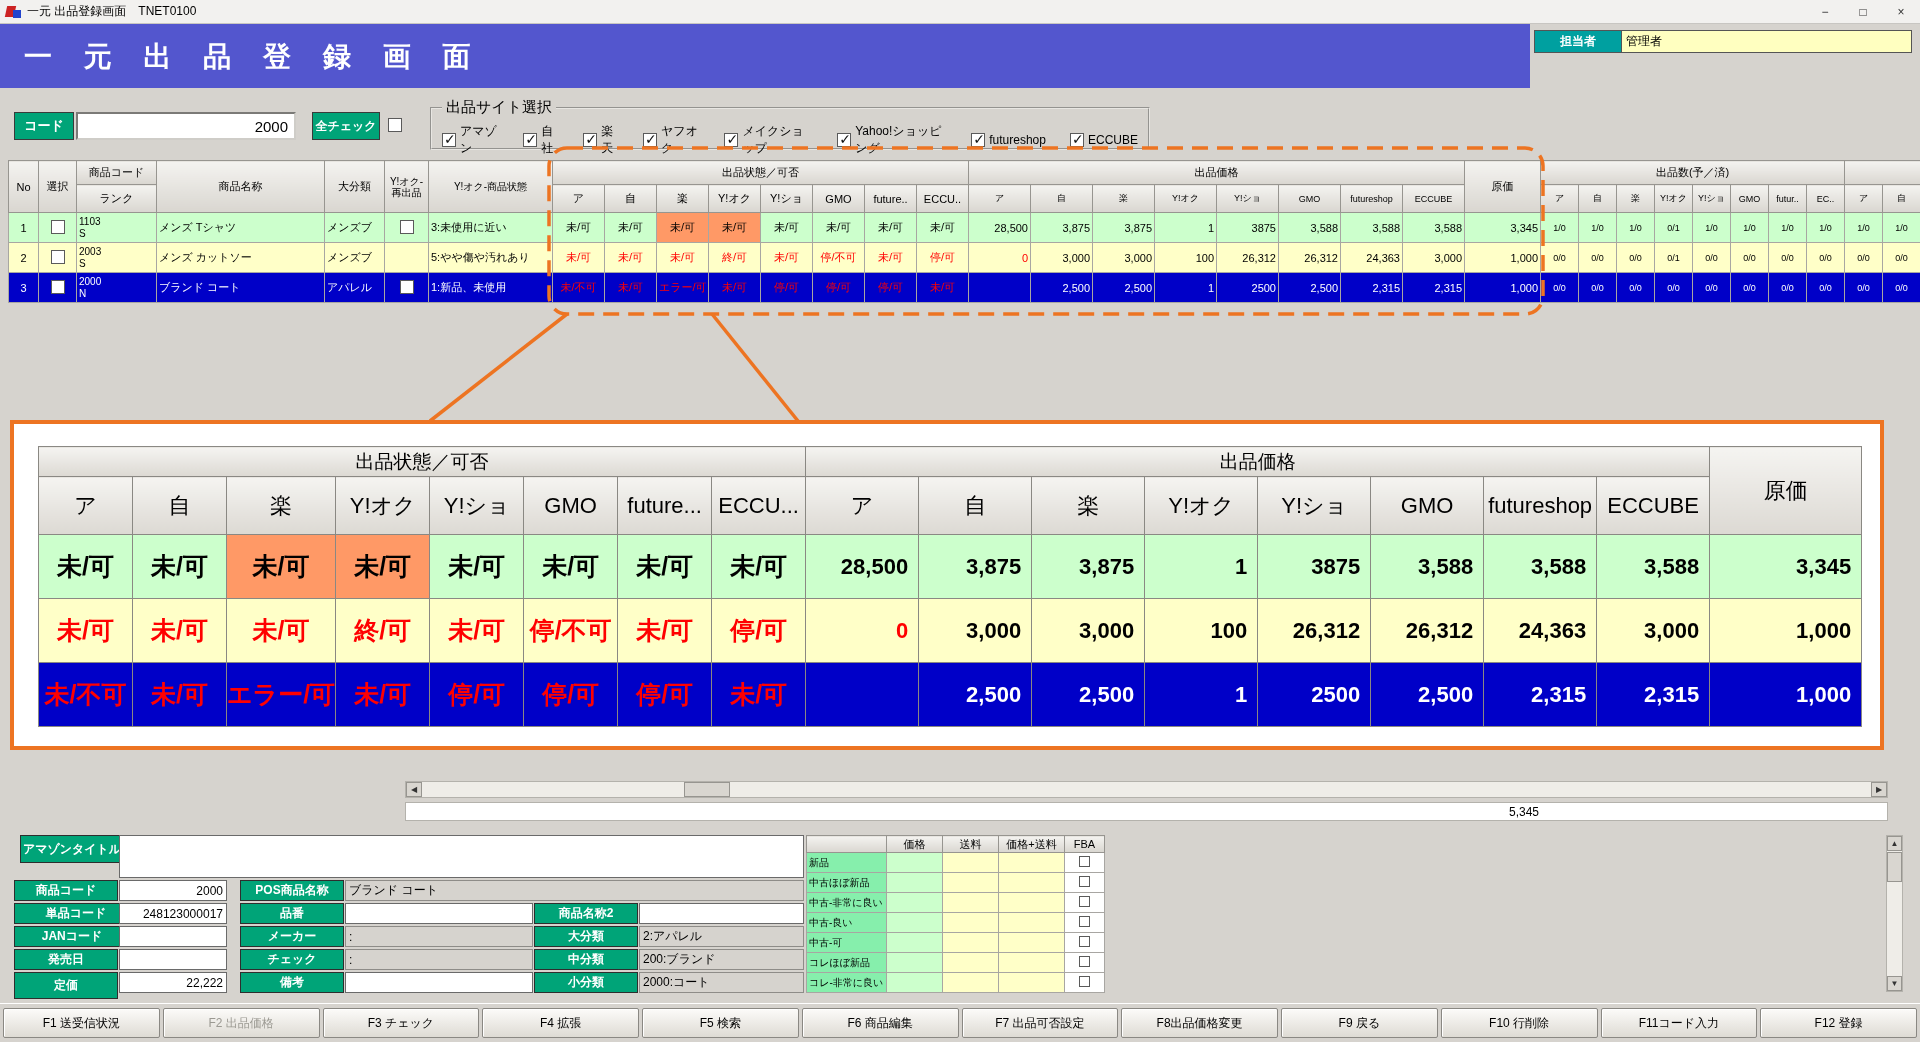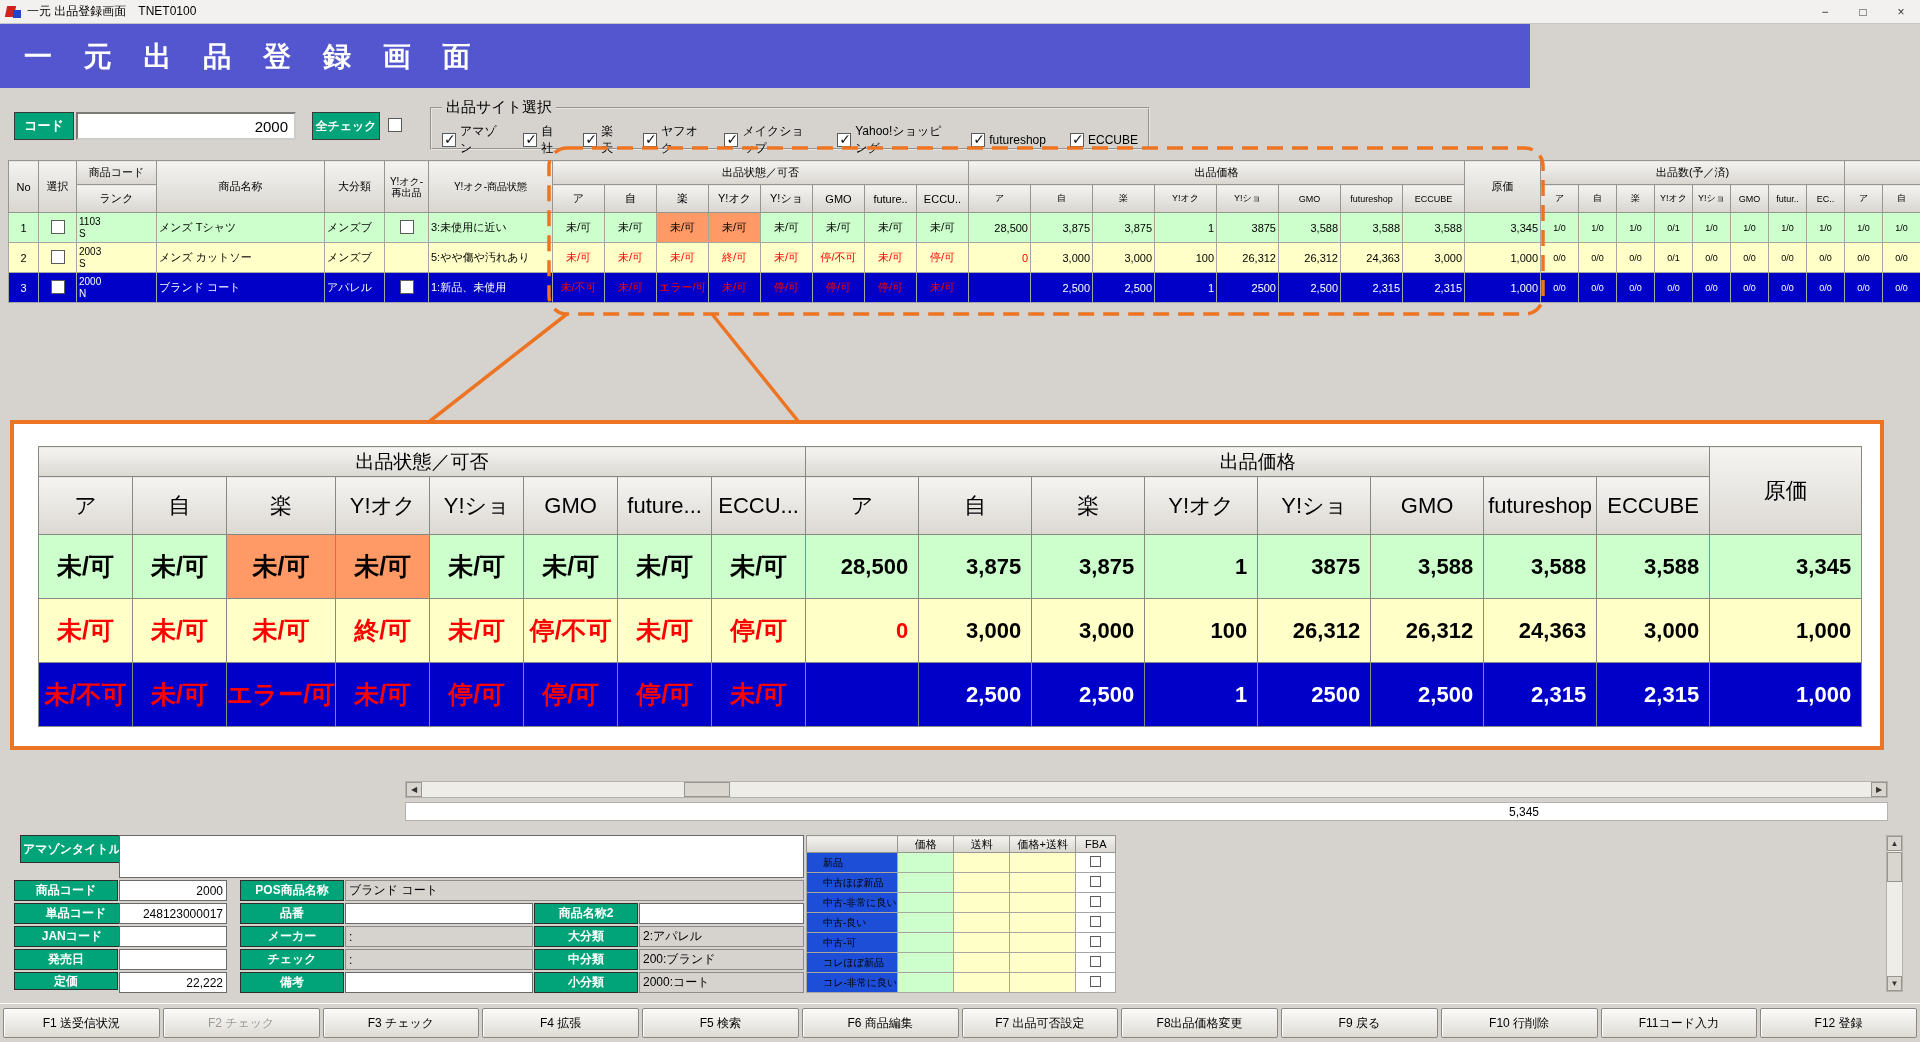--- a/index.html
+++ b/index.html
@@ -69,21 +69,21 @@
 .total-val{position:absolute;right:348px;top:2px;font-size:12px}
 
 .df-label{position:absolute;background:#00a478;color:#fff;font-size:12px;font-weight:bold;display:flex;align-items:center;justify-content:center;border:1px solid #2e2e2e;overflow:hidden;white-space:nowrap}
 .df-input{position:absolute;background:#fff;border:1px solid #6a6a6a;font-size:12px;padding:0 3px;font-family:inherit}
 .df-input.r{text-align:right}
 .df-static{position:absolute;background:#d6d3ce;border:1px solid #8e8c88;font-size:12px;display:flex;align-items:center;padding:0 3px;overflow:hidden;white-space:nowrap}
 
 .cond{position:absolute;left:806px;top:835px;border-collapse:collapse;table-layout:fixed;background:#fff}
 .cond th{background:linear-gradient(#f4f3f0,#d9d6d0);border:1px solid #979590;font-size:11px;font-weight:normal;height:17px;overflow:hidden;white-space:nowrap}
 .cond td{border:1px solid #a8a6a2;height:20px;font-size:10px;overflow:hidden;white-space:nowrap}
-.cond td.cl{background:#1d4ed8;padding-left:16px}
+.cond td.cl{background:#86efac;padding-left:2px}
 .cond td.cp{background:#ccffcc}
 .cond td.cs{background:#ffffc8}
 .cond td.cf{background:#fff;text-align:center;vertical-align:middle}
 .vscroll{position:absolute;left:1886px;top:835px;width:17px;height:157px;background:#efede8;border:1px solid #b4b2ac}
 .vscroll .up{left:0;top:0;width:15px}
 .vscroll .dn{left:0;bottom:0;width:15px}
 .vthumb{position:absolute;left:0;top:16px;width:15px;height:30px;background:#d9d6d0;border:1px solid #979590}
 
 .fkeys{position:absolute;left:0;top:1003px;width:1920px;height:39px;display:flex;gap:3px;padding:4px 3px;background:#d6d3ce;border-top:1px solid #fff}
 .fkey{flex:1;font-size:12px;background:linear-gradient(#fcfbf9,#dedbd4);border:1px solid #8a8883;border-radius:2px;box-shadow:inset 1px 1px 0 #fff;font-family:inherit;color:#000;white-space:nowrap;overflow:hidden}
@@ -102,20 +102,24 @@
     <span class="wbtn">−</span>
     <span class="wbtn">□</span>
     <span class="wbtn">×</span>
   </span>
 </div>
 
 <div class="bluebar">
   <span class="bluebar-title">一 元 出 品 登 録 画 面</span>
 </div>
 <div class="store-box">
+  <div class="info-row">
+    <span class="info-label">担当者</span>
+    <span class="info-value">管理者</span>
+  </div>
 </div>
 
 <div class="toolbar">
   <span class="teal-btn code-label">コード</span>
   <input class="code-input" value="2000" style="">
   <span class="teal-btn checkall">全チェック</span>
   <span class="cb master"></span>
   <fieldset class="site-fieldset">
     <legend>出品サイト選択</legend>
     <div class="site-list" id="site-list">
@@ -508,21 +512,21 @@
   <div class="df-label" style="left:534px;top:926px;width:104px;height:21px">大分類</div>
   <div class="df-static" style="left:639px;top:926px;width:165px;height:21px">2:アパレル</div>
 
   <div class="df-label" style="left:14px;top:949px;width:104px;height:21px">発売日</div>
   <input class="df-input" style="left: 119px; top: 949px; width: 108px; height: 21px;" value="">
   <div class="df-label" style="left:240px;top:949px;width:104px;height:21px">チェック</div>
   <div class="df-static" style="left:345px;top:949px;width:188px;height:21px">:</div>
   <div class="df-label" style="left:534px;top:949px;width:104px;height:21px">中分類</div>
   <div class="df-static" style="left:639px;top:949px;width:165px;height:21px">200:ブランド</div>
 
-  <div class="df-label" style="left:14px;top:972px;width:104px;height:18px">定価</div>
+  <div class="df-label" style="left:14px;top:972px;width:104px;height:27px">定価</div>
   <input class="df-input r" style="left: 119px; top: 972px; width: 108px; height: 21px;" value="22,222">
   <div class="df-label" style="left:240px;top:972px;width:104px;height:21px">備考</div>
   <input class="df-input" style="left: 345px; top: 972px; width: 188px; height: 21px;" value="">
   <div class="df-label" style="left:534px;top:972px;width:104px;height:21px">小分類</div>
   <div class="df-static" style="left:639px;top:972px;width:165px;height:21px">2000:コート</div>
 </div>
 
 <table class="cond">
   <colgroup>
     <col style="width:80px">
@@ -594,21 +598,21 @@
 </table>
 
 <div class="vscroll">
   <span class="sb-btn up">▲</span>
   <span class="vthumb"></span>
   <span class="sb-btn dn">▼</span>
 </div>
 
 <div class="fkeys" id="fkeys">
     <button class="fkey">F1 送受信状況</button>
-    <button class="fkey dis">F2 チェック</button>
+    <button class="fkey dis">F2 出品価格</button>
     <button class="fkey">F3 チェック</button>
     <button class="fkey">F4 拡張</button>
     <button class="fkey">F5 検索</button>
     <button class="fkey">F6 商品編集</button>
     <button class="fkey">F7 出品可否設定</button>
     <button class="fkey">F8出品価格変更</button>
     <button class="fkey">F9 戻る</button>
     <button class="fkey">F10 行削除</button>
     <button class="fkey">F11コード入力</button>
     <button class="fkey">F12 登録</button>

